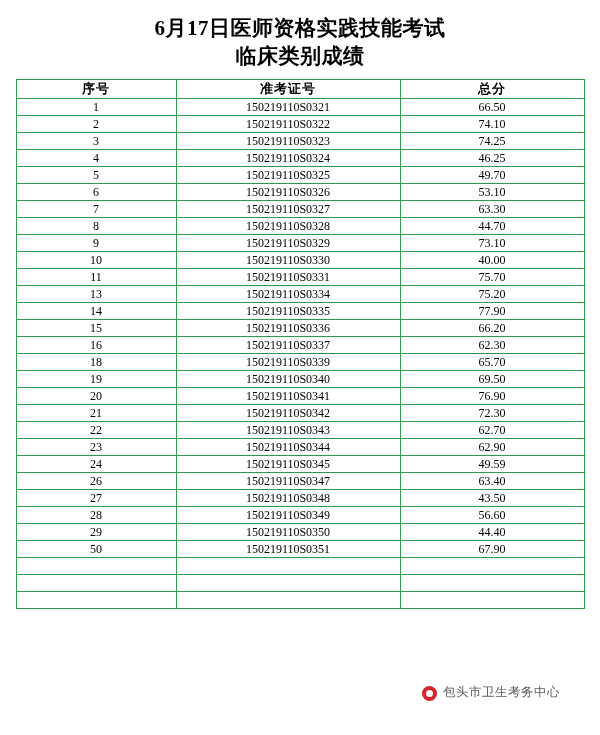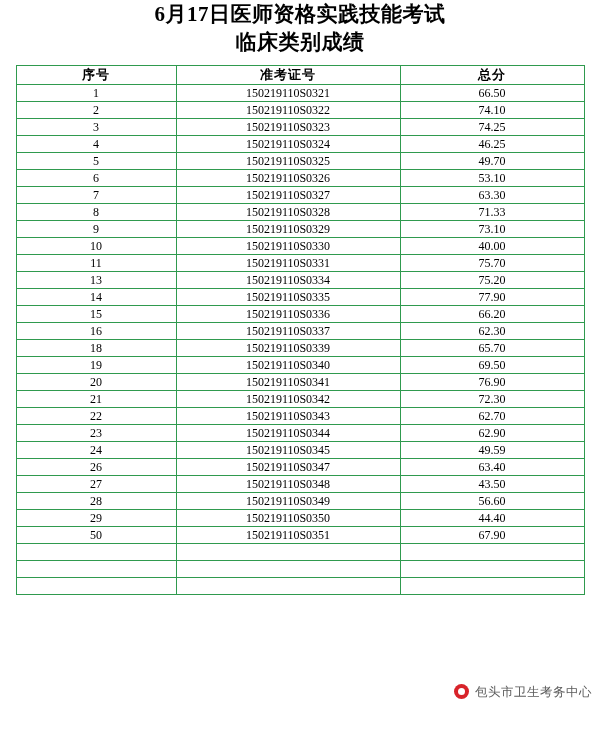--- a/index.html
+++ b/index.html
@@ -17,20 +17,21 @@
   }
   .page {
     width: 600px;
     height: 735px;
     box-sizing: border-box;
     padding: 0;
     position: relative;
   }
   .title-block {
     text-align: center;
+    padding-top: 14px;
   }
   .title-line {
     font-family: "Liberation Serif", serif;
     font-weight: bold;
     font-size: 21px;
     line-height: 28px;
     letter-spacing: 0.5px;
   }
   table.grades {
     border-collapse: collapse;
@@ -59,24 +60,24 @@
     font-family: Liberation Serif, serif;
   }
   table.grades td.num {
     font-family: "Liberation Serif", serif;
   }
   .blank-row td {
     height: 17px;
   }
   .footer {
     position: absolute;
-    right: 8px;
+    right: 40px;
     bottom: 34px;
     display: flex;
-    align-items: flex-start;
+    align-items: flex-end;
     gap: 6px;
   }
   .footer .logo {
     width: 15px;
     height: 15px;
     border-radius: 50%;
     background: #d8232a;
     position: relative;
     flex: none;
   }
@@ -152,21 +153,21 @@
           <td class="num">53.10</td>
         </tr>
         <tr>
           <td class="num">7</td>
           <td class="num">150219110S0327</td>
           <td class="num">63.30</td>
         </tr>
         <tr>
           <td class="num">8</td>
           <td class="num">150219110S0328</td>
-          <td class="num">71.33</td>
+          <td class="num">44.70</td>
         </tr>
         <tr>
           <td class="num">9</td>
           <td class="num">150219110S0329</td>
           <td class="num">73.10</td>
         </tr>
         <tr>
           <td class="num">10</td>
           <td class="num">150219110S0330</td>
           <td class="num">40.00</td>

